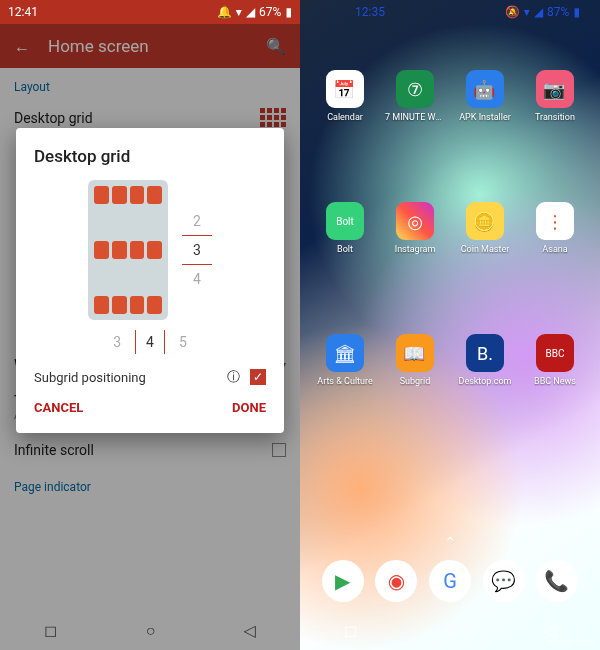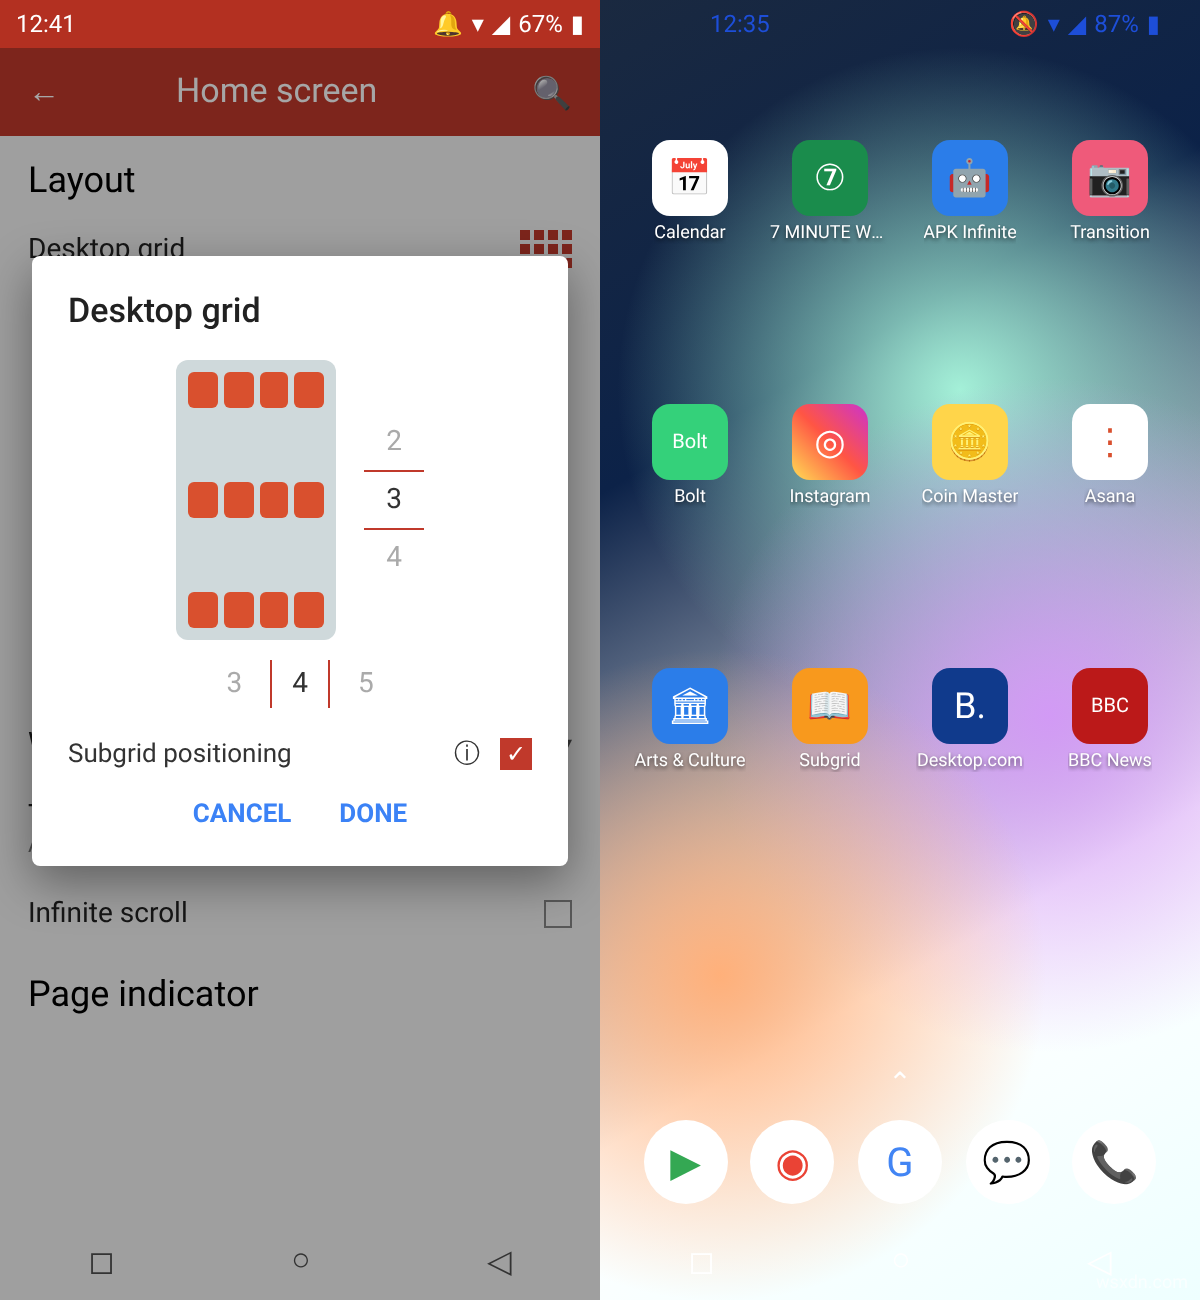--- a/index.html
+++ b/index.html
@@ -6,24 +6,24 @@
 body { font-family: Roboto, -apple-system, sans-serif; background: #ddd; width: 600px; height: 650px; overflow: hidden; display: flex; }
 .phone { width: 300px; height: 650px; position: relative; overflow: hidden; }
 
 
 .left { background: #f5f5f5; }
 .scrim { position: absolute; inset: 0; background: rgba(0,0,0,0.35); z-index: 2; }
 .statusbar { height: 24px; display: flex; align-items: center; padding: 0 8px; font-size: 12px; color: #fff; position: relative; z-index: 5; }
 .left .statusbar { background: #b33021; gap: 40px; }
 .status-right { margin-left: auto; display: flex; gap: 4px; align-items: center; }
 .appbar { background: #c0392b; height: 44px; display: flex; align-items: center; padding: 0 14px; color: #fff; gap: 18px; position: relative; z-index: 1; }
-.appbar .title { font-size: 17px; margin-left: 40px; }
+.appbar .title { font-size: 17px; }
 .appbar .search { margin-left: auto; }
 .settings { position: relative; z-index: 1; }
-.section { color: #000000; font-size: 18px; padding: 12px 14px 4px; }
+.section { color: #0369a1; font-size: 12px; padding: 12px 14px 4px; }
 .row { padding: 10px 14px; font-size: 14px; color: #222; display: flex; align-items: center; }
 .row .sub { font-size: 11px; color: #777; }
 .row .right { margin-left: auto; display: flex; align-items: center; gap: 6px; font-size: 12px; color: #555; }
 .row-col { display: flex; flex-direction: column; }
 .grid-icon { display: grid; grid-template-columns: repeat(4,5px); gap: 2px; }
 .grid-icon span { width: 5px; height: 5px; background: #c0392b; }
 .checkbox { width: 14px; height: 14px; border: 1.5px solid #888; }
 
 
 .dialog { position: absolute; left: 16px; right: 16px; top: 128px; background: #fff; border-radius: 4px; box-shadow: 0 8px 24px rgba(0,0,0,0.4); z-index: 10; padding: 18px; }
@@ -33,21 +33,21 @@
 .preview .pr { display: flex; gap: 3px; }
 .preview .pc { flex: 1; height: 18px; background: #d9502e; border-radius: 3px; }
 .vpicker, .hpicker { display: flex; flex-direction: column; align-items: center; gap: 6px; font-size: 14px; color: #aaa; }
 .hpicker { flex-direction: row; justify-content: center; gap: 14px; margin-bottom: 14px; }
 .sel { color: #333; border: solid #c0392b; padding: 6px 0; }
 .vpicker .sel { border-width: 1px 0; width: 30px; text-align: center; }
 .hpicker .sel { border-width: 0 1px; padding: 4px 10px; }
 .subgrid { display: flex; align-items: center; gap: 10px; font-size: 13px; color: #333; margin-bottom: 14px; justify-content: space-between; }
 .subgrid .sp { margin-left: auto; }
 .chk-on { width: 16px; height: 16px; background: #c0392b; color: #fff; font-size: 12px; display: flex; align-items: center; justify-content: center; }
-.actions { display: flex; justify-content: center; gap: 24px; font-size: 13px; font-weight: 700; color: #3b82f6; }
+.actions { display: flex; justify-content: space-between; gap: 24px; font-size: 13px; font-weight: 700; color: #b91c1c; }
 
 
 .navbar { position: absolute; bottom: 0; left: 0; right: 0; height: 40px; display: flex; align-items: center; justify-content: space-around; z-index: 5; }
 .left .navbar { color: #333; }
 .right-phone .navbar { color: #fff; }
 
 
 .right-phone { position: relative; }
 .wallpaper { position: absolute; inset: 0; background:
   radial-gradient(circle at 20% 75%, #ffb07a 0%, rgba(255,176,122,0) 30%),
@@ -198,21 +198,21 @@
       <div class="app">
         <div class="ico" style="background: rgb(255, 255, 255); font-size: 18px; color: rgb(217, 80, 46);">📅</div>
         <div class="lbl">Calendar</div>
       </div>
       <div class="app">
         <div class="ico" style="background: rgb(26, 140, 76); font-size: 18px;">⑦</div>
         <div class="lbl">7 MINUTE WORK...</div>
       </div>
       <div class="app">
         <div class="ico" style="background: rgb(43, 125, 233); font-size: 18px;">🤖</div>
-        <div class="lbl">APK Infinite</div>
+        <div class="lbl">APK Installer</div>
       </div>
       <div class="app">
         <div class="ico" style="background: rgb(239, 90, 122); font-size: 18px;">📷</div>
         <div class="lbl">Transition</div>
       </div>
       <div class="app">
         <div class="ico" style="background: rgb(52, 209, 122); font-size: 10px;">Bolt</div>
         <div class="lbl">Bolt</div>
       </div>
       <div class="app">

